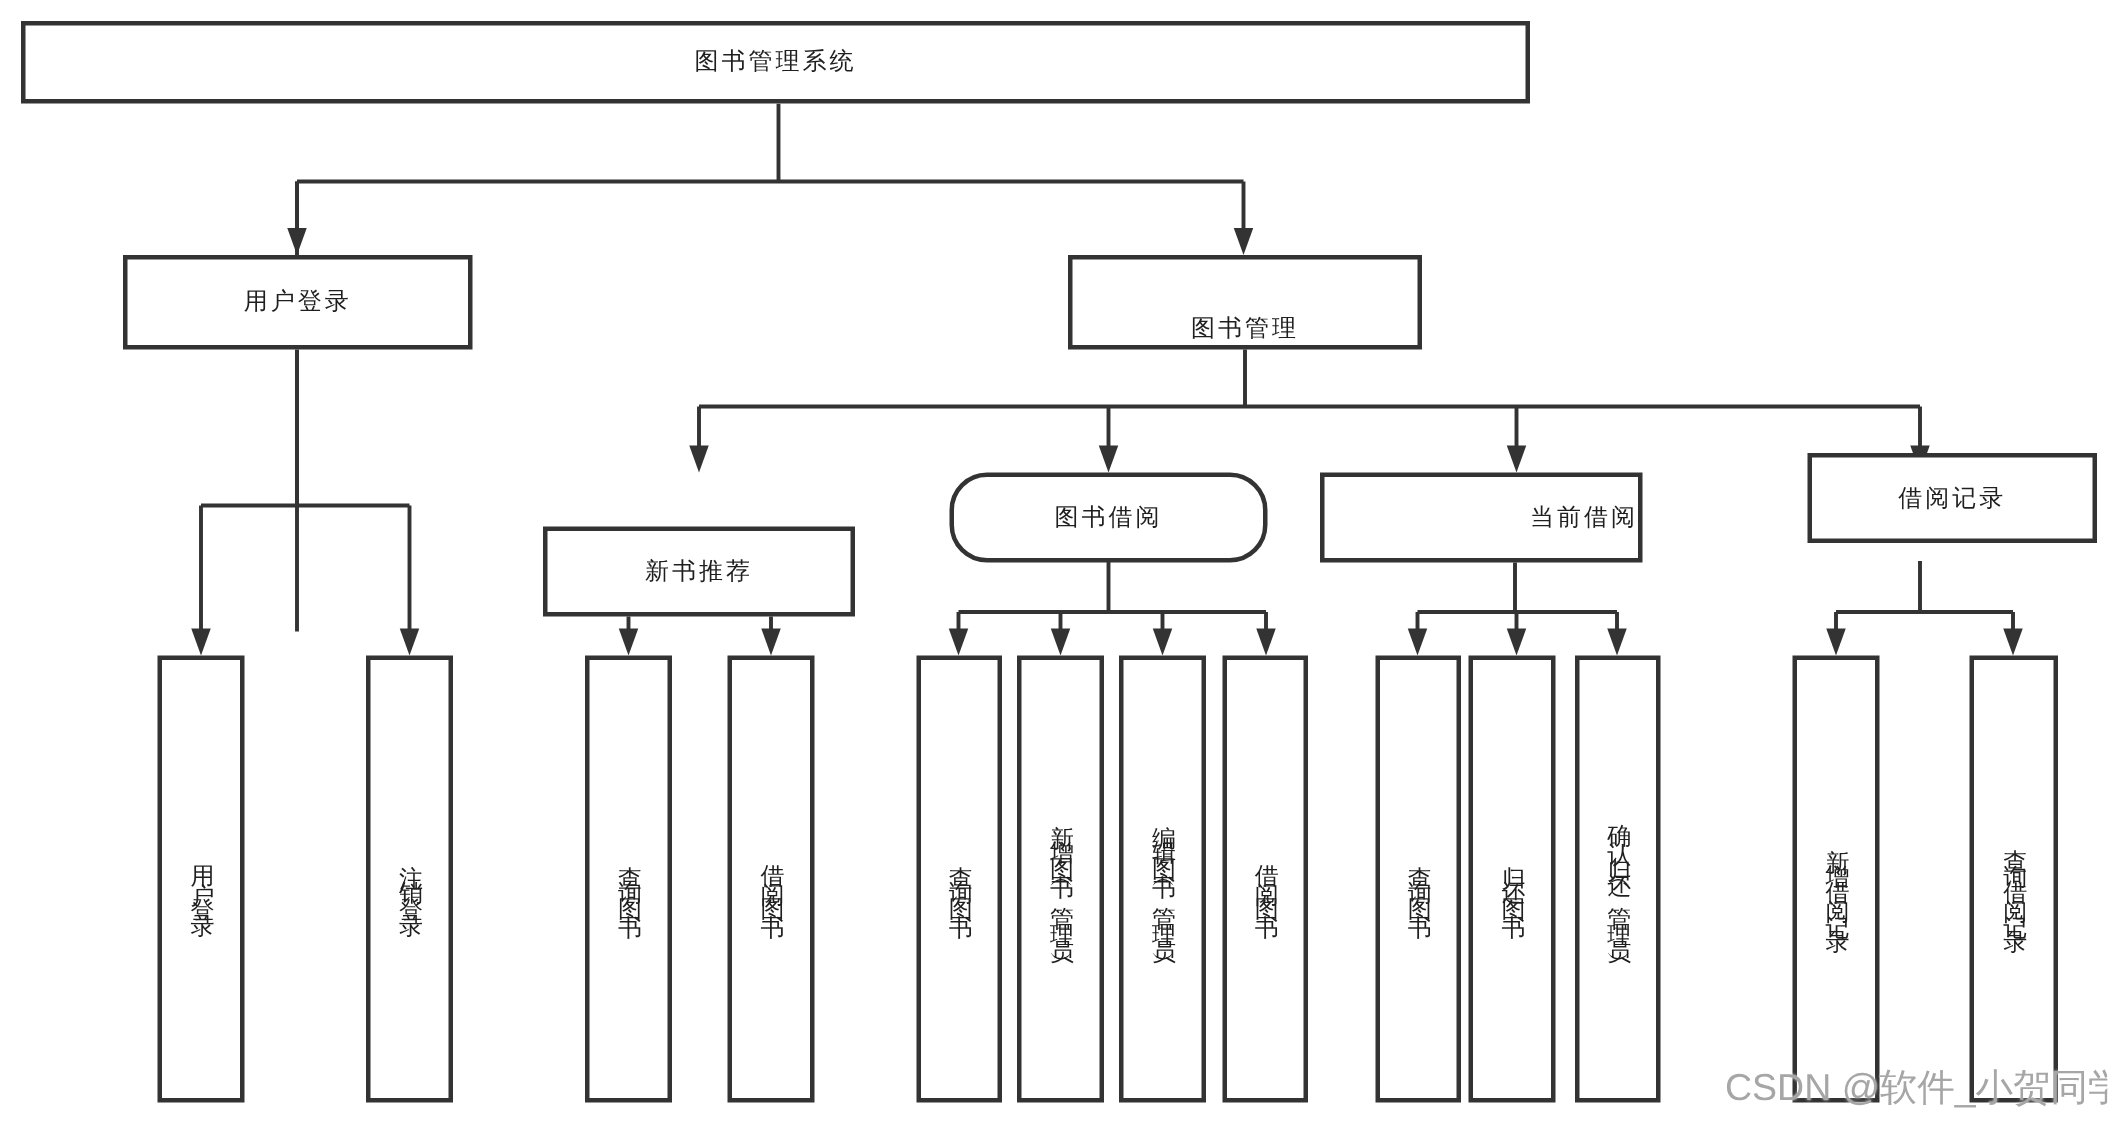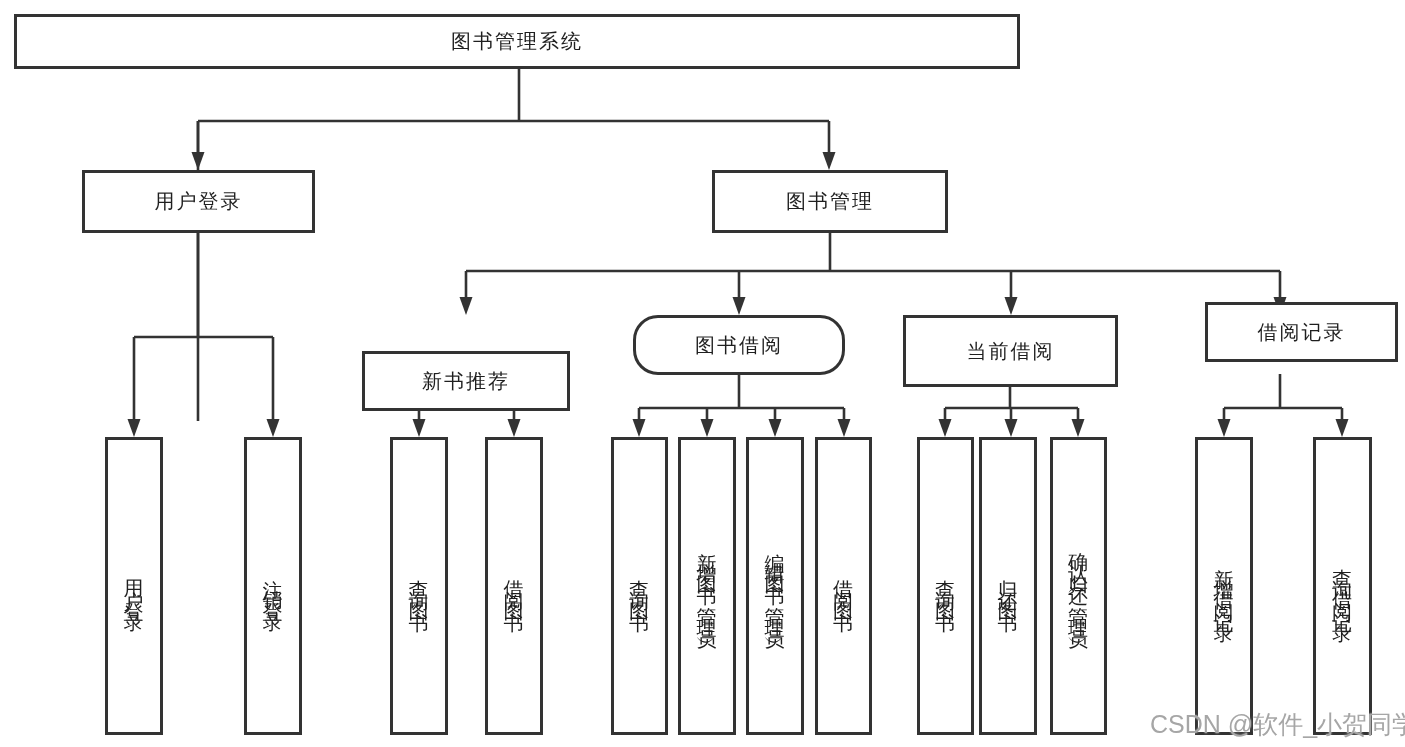--- a/index.html
+++ b/index.html
@@ -37,40 +37,40 @@
   }
 
   .node {
     position: absolute;
     border: 3px solid var(--line);
     background: #fff;
     display: flex;
     align-items: center;
     justify-content: center;
     color: var(--text);
-    font-size: 20px;
+    font-size: 16px;
     letter-spacing: 2px;
     z-index: 2;
   }
 
   .leaf span {
     writing-mode: vertical-rl;
     text-orientation: mixed;
     letter-spacing: 11px;
     line-height: 1;
     white-space: nowrap;
   }
 
   
   .n-root   { left: 14px;   top: 14px;  width: 1006px; height: 55px; }
   .n-ulogin { left: 82px;   top: 170px; width: 233px;  height: 63px; }
-  .n-bmgmt  { left: 712px;  top: 170px; width: 236px;  height: 63px; }
+  .n-bmgmt  { left: 712px;  top: 170px; width: 236px;  height: 63px; align-items: flex-end; }
   .n-nbrec  { left: 362px;  top: 315px; width: 208px;  height: 60px; margin-top: 36px; }
   .n-bborr  { left: 633px;  top: 315px; width: 212px;  height: 60px; border-radius: 25px; }
-  .n-cborr  { left: 903px;  top: 315px; width: 215px;  height: 72px; }
+  .n-cborr  { left: 880px;  top: 315px; width: 215px;  height: 60px; justify-content: flex-end; }
   .n-brec   { left: 1173px; top: 302px; width: 193px;  height: 60px; margin-left: 32px; }
 
   .leaf { top: 437px; height: 298px; }
   .n-g1a { left: 105px;  width: 58px; }
   .n-g1b { left: 244px;  width: 58px; }
   .n-g2a { left: 390px;  width: 58px; }
   .n-g2b { left: 485px;  width: 58px; }
   .n-g3a { left: 611px;  width: 57px; }
   .n-g3b { left: 678px;  width: 58px; }
   .n-g3c { left: 746px;  width: 58px; }

